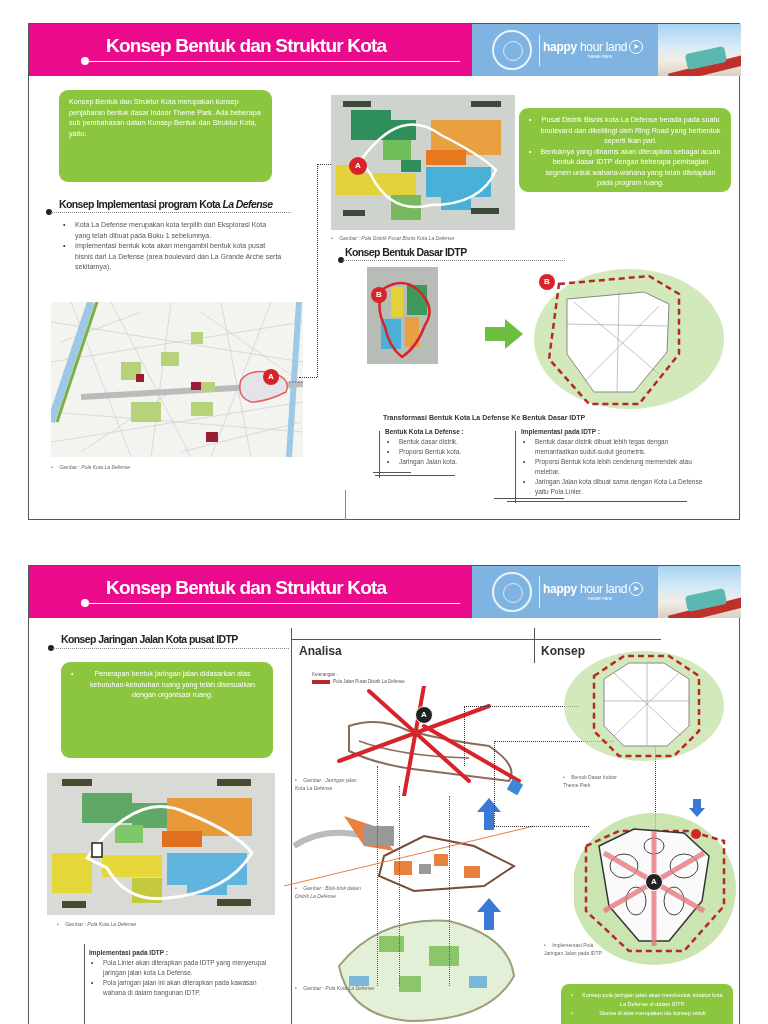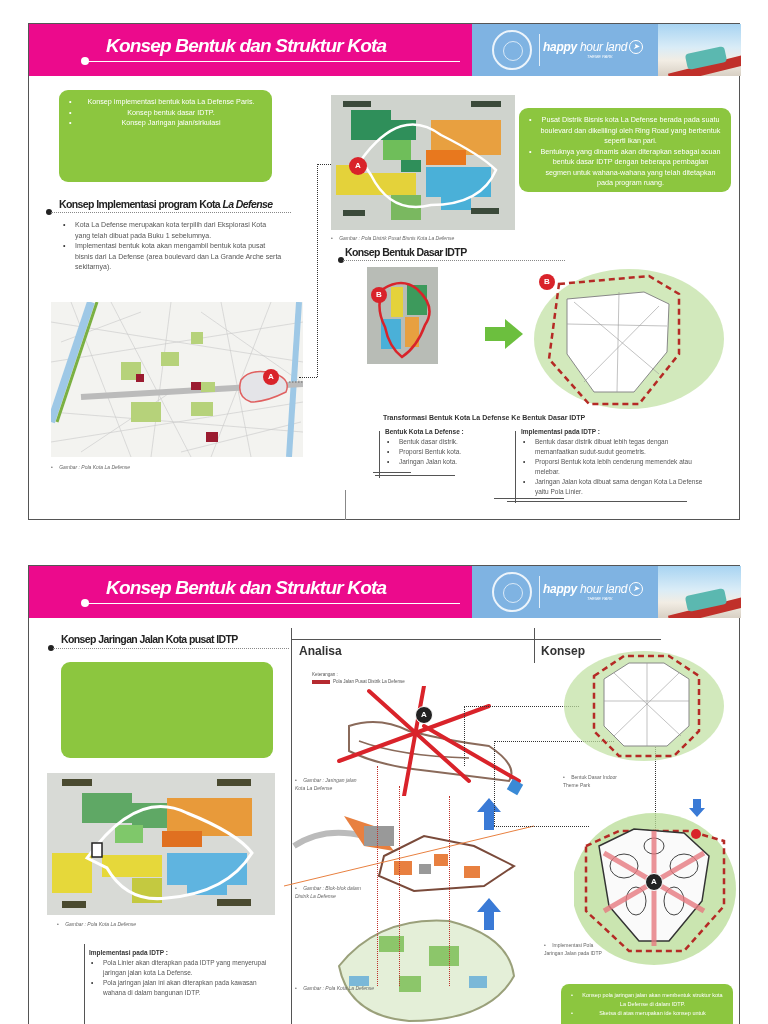--- a/index.html
+++ b/index.html
@@ -1,20 +1,20 @@
 <!DOCTYPE html>
 <html><head>
 <meta charset="utf-8">
 <style>
   * { box-sizing: border-box; margin: 0; padding: 0; }
   body { width: 768px; height: 1024px; background: #ffffff; position: relative; overflow: hidden; font-family: "Liberation Sans", sans-serif; color: #444; }
   .page { position: absolute; left: 28px; width: 712px; border: 1px solid #555; background: #fff; }
   .page1 { top: 23px; height: 497px; }
   .page2 { top: 565px; height: 470px; border-bottom: none; }
-  .header { position: absolute; left: 0; top: 0; width: 100%; height: 69px; font-style: italic; }
+  .header { position: absolute; left: 0; top: 0; width: 100%; height: 69px; }
   .header .pink { position: absolute; left: 0; top: 0; width: 443px; height: 52px; background: #ec0a8c; }
   .header .blue { position: absolute; left: 443px; top: 0; width: 186px; height: 52px; background: #7fb3e2; }
   .header .photo { position: absolute; left: 629px; top: 0; width: 83px; height: 52px; background: linear-gradient(180deg,#a8d4f2 0%,#d9ecf7 45%,#f2ede4 70%,#d8d0c4 100%); overflow: hidden; }
   .header .photo .car { position: absolute; left: 28px; top: 26px; width: 40px; height: 16px; background: #5bb8b0; border-radius: 4px; transform: rotate(-12deg); }
   .header .photo .track { position: absolute; left: 10px; top: 40px; width: 80px; height: 10px; background: #c0302a; transform: rotate(-14deg); }
   .header .title { position: absolute; left: 77px; top: 11px; font-size: 19px; font-weight: bold; color: #fff; letter-spacing: -0.8px; }
   .header .underline { position: absolute; left: 56px; top: 37px; width: 375px; height: 1px; background: #fff; }
   .header .dot { position: absolute; left: 52px; top: 33px; width: 8px; height: 8px; border-radius: 50%; background: #fff; }
   .logo-seal { position: absolute; left: 463px; top: 6px; width: 40px; height: 40px; border-radius: 50%; border: 2px solid rgba(255,255,255,0.85); }
   .logo-seal::after { content: ""; position: absolute; left: 9px; top: 9px; width: 18px; height: 18px; border-radius: 50%; border: 1px solid rgba(255,255,255,0.7); }
@@ -63,25 +63,21 @@
     <div class="underline"></div>
     <div class="dot"></div>
     <div class="logo-seal"></div>
     <div class="logo-sep"></div>
     <div class="logo-text"><span>happy</span><span class="thin"> hour land</span></div>
     <div class="logo-sub">THEME PARK</div>
     <div class="logo-fish">➤</div>
   </div>
 
   <div class="greenbox" style="left:30px; top:66px; width:213px; height:92px;">
-    <ul>
-      <li>Konsep implementasi bentuk kota La Defense Paris.</li>
-      <li>Konsep bentuk dasar IDTP.</li>
-      <li>Konsep Jaringan jalan/sirkulasi</li>
-    </ul>
+    <div>Konsep Bentuk dan Struktur Kota merupakan konsep penjabaran bentuk dasar Indoor Theme Park. Ada beberapa sub pembahasan dalam Konsep Bentuk dan Struktur Kota, yaitu:</div>
   </div>
 
   <div class="sec-head" style="left:30px; top:174px;"><span>Konsep Implementasi program Kota </span><i>La Defense</i></div>
   <div class="sec-dot" style="left:17px; top:185px;"></div>
   <div class="sec-line" style="left:22px; top:188px; width:240px;"></div>
   <ul class="bullets" style="left:34px; top:196px; width:220px;">
     <li>Kota La Defense merupakan kota terpilih dari Eksplorasi Kota yang telah dibuat pada Buku 1 sebelumnya.</li>
     <li>Implementasi bentuk kota akan mengambil bentuk kota pusat bisnis dari La Defense (area boulevard dan La Grande Arche serta sekitarnya).</li>
   </ul>
 
@@ -237,20 +233,21 @@
   <div class="hline" style="left:262px; top:73px; width:370px;"></div>
   <div class="vline" style="left:262px; top:62px; height:410px;"></div>
   <div class="vline" style="left:505px; top:62px; height:35px;"></div>
 
   <div class="sec-head" style="left:32px; top:67px;">Konsep Jaringan Jalan Kota pusat IDTP</div>
   <div class="sec-dot" style="left:19px; top:79px;"></div>
   <div class="sec-line" style="left:24px; top:82px; width:236px;"></div>
 
   <div class="greenbox" style="left:32px; top:96px; width:212px; height:96px;">
     <ul>
+      <li>Penerapan bentuk jaringan jalan didasarkan atas kebutuhan-kebutuhan ruang yang telah disesuaikan dengan organisasi ruang.</li>
     </ul>
   </div>
 
   <div class="img" style="left:18px; top:207px; width:228px; height:142px; background:#d6d8d5;">
     <svg width="228" height="142" viewBox="0 0 228 142">
       <rect width="228" height="142" fill="#d8dad6"></rect>
       <g fill="#5fa865">
           <rect x="35" y="20" width="50" height="30"></rect>
           <rect x="85" y="30" width="35" height="25"></rect>
         </g>

